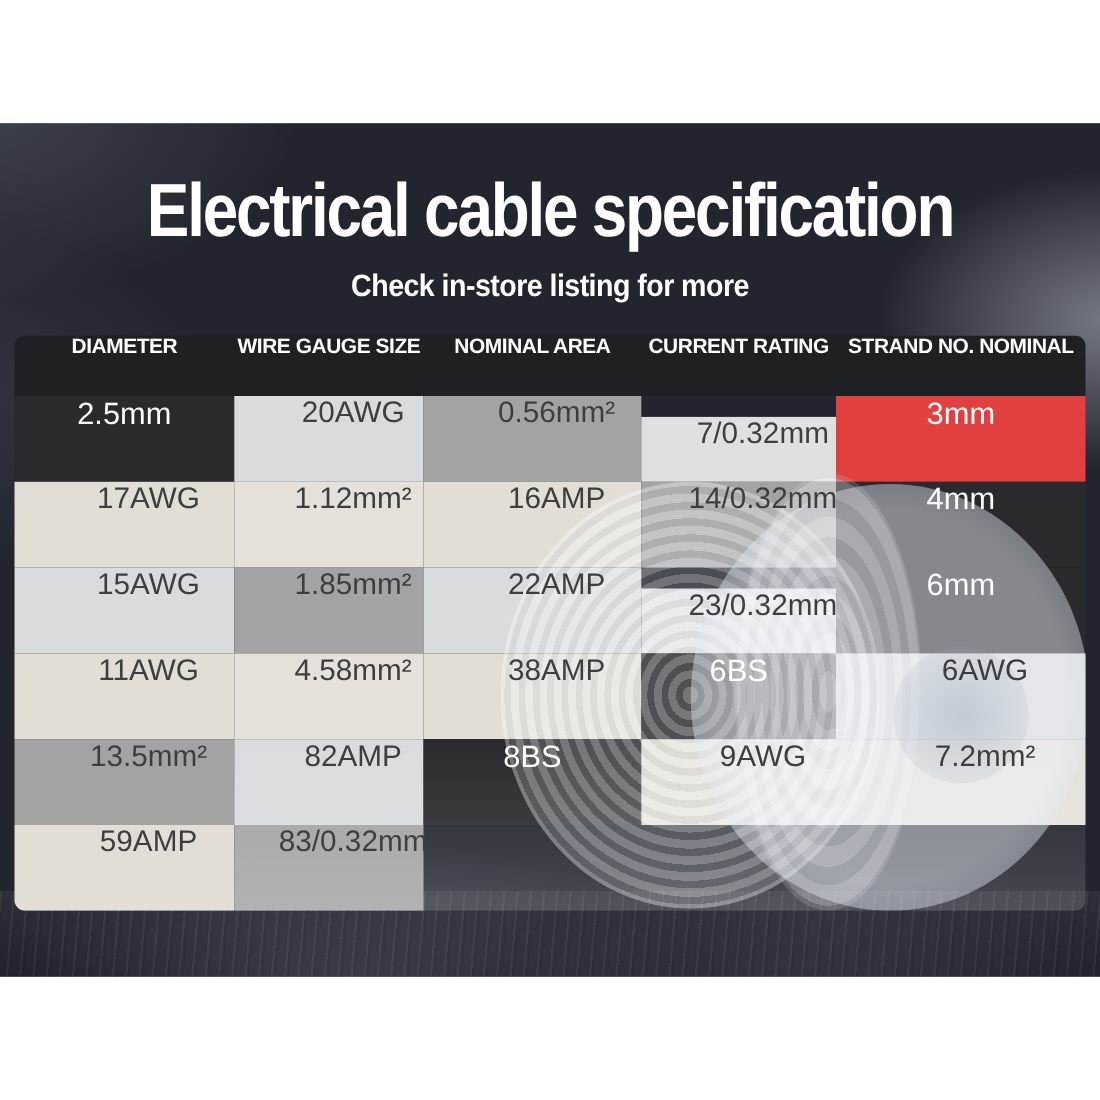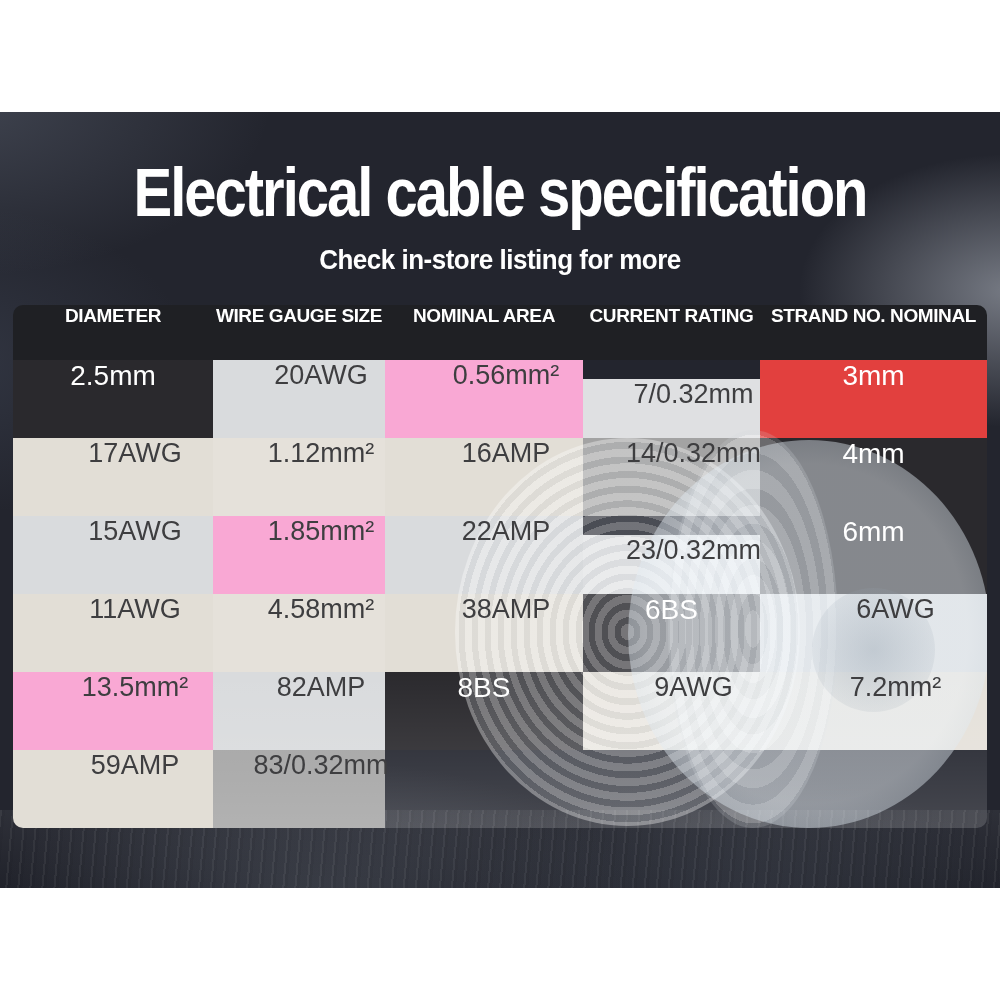--- a/index.html
+++ b/index.html
@@ -54,21 +54,21 @@
     font-size:19px;font-weight:bold;letter-spacing:-0.4px;white-space:nowrap;
   }
   .dark{
     background:#2a292d;color:#ffffff;
     font-size:28px;font-weight:normal;
   }
   .dark.red{background:#e2403e;}
   .lc{font-size:27px;font-weight:normal;color:#3e3e40;white-space:nowrap;padding-left:44px;}
   
   .lr0{background:#d9dbdd;}
-  .lr0.c3{background:#f9a8d4;}
+  .lr0.c3{background:#a3a3a3;}
   .lr0.c5{background:#dfe0e2;margin-top:19px;}
   
   .lr1{background:#e2ded6;}
   .lr1.c3{background:#e5e1da;}
   .lr1.c5{background:#a3a3a3;}
   
   .spool-layer{
     position:absolute;left:200px;top:125px;width:774px;height:398px;
     z-index:1;pointer-events:none;overflow:hidden;
     background:linear-gradient(rgba(255,255,255,0) 60%, rgba(255,255,255,0.16));

